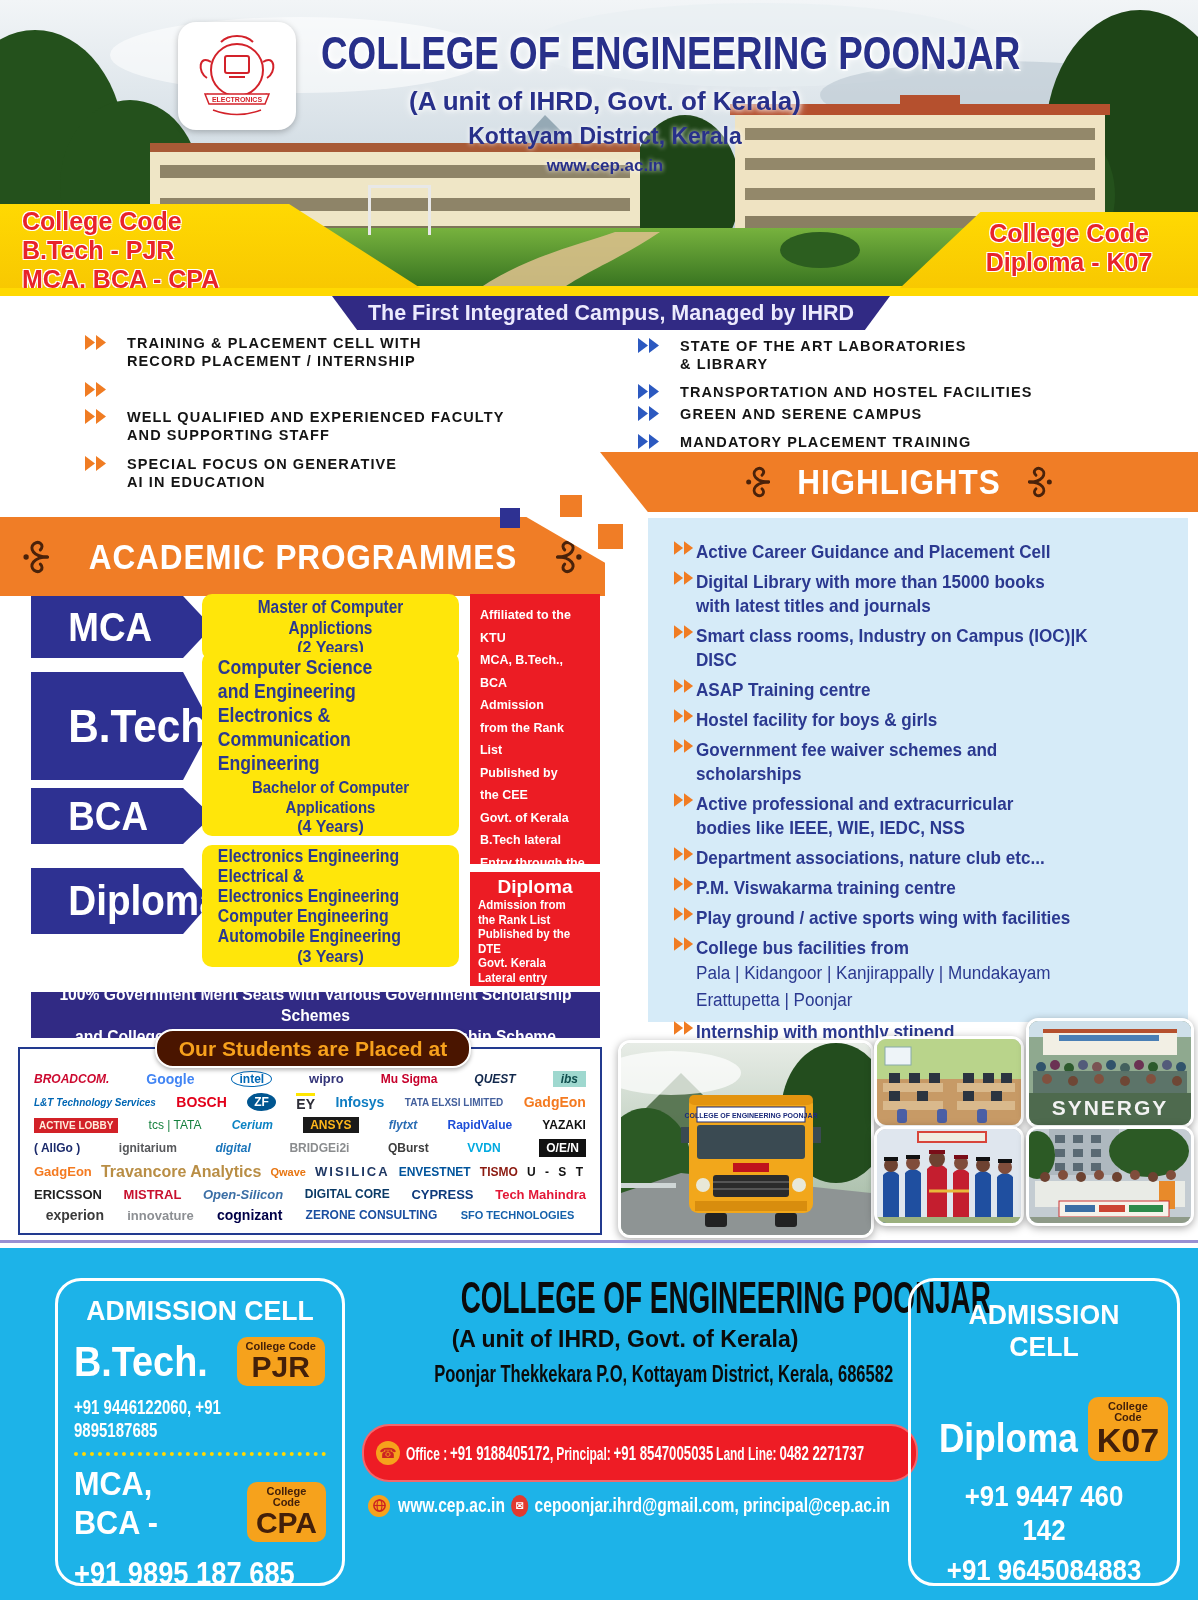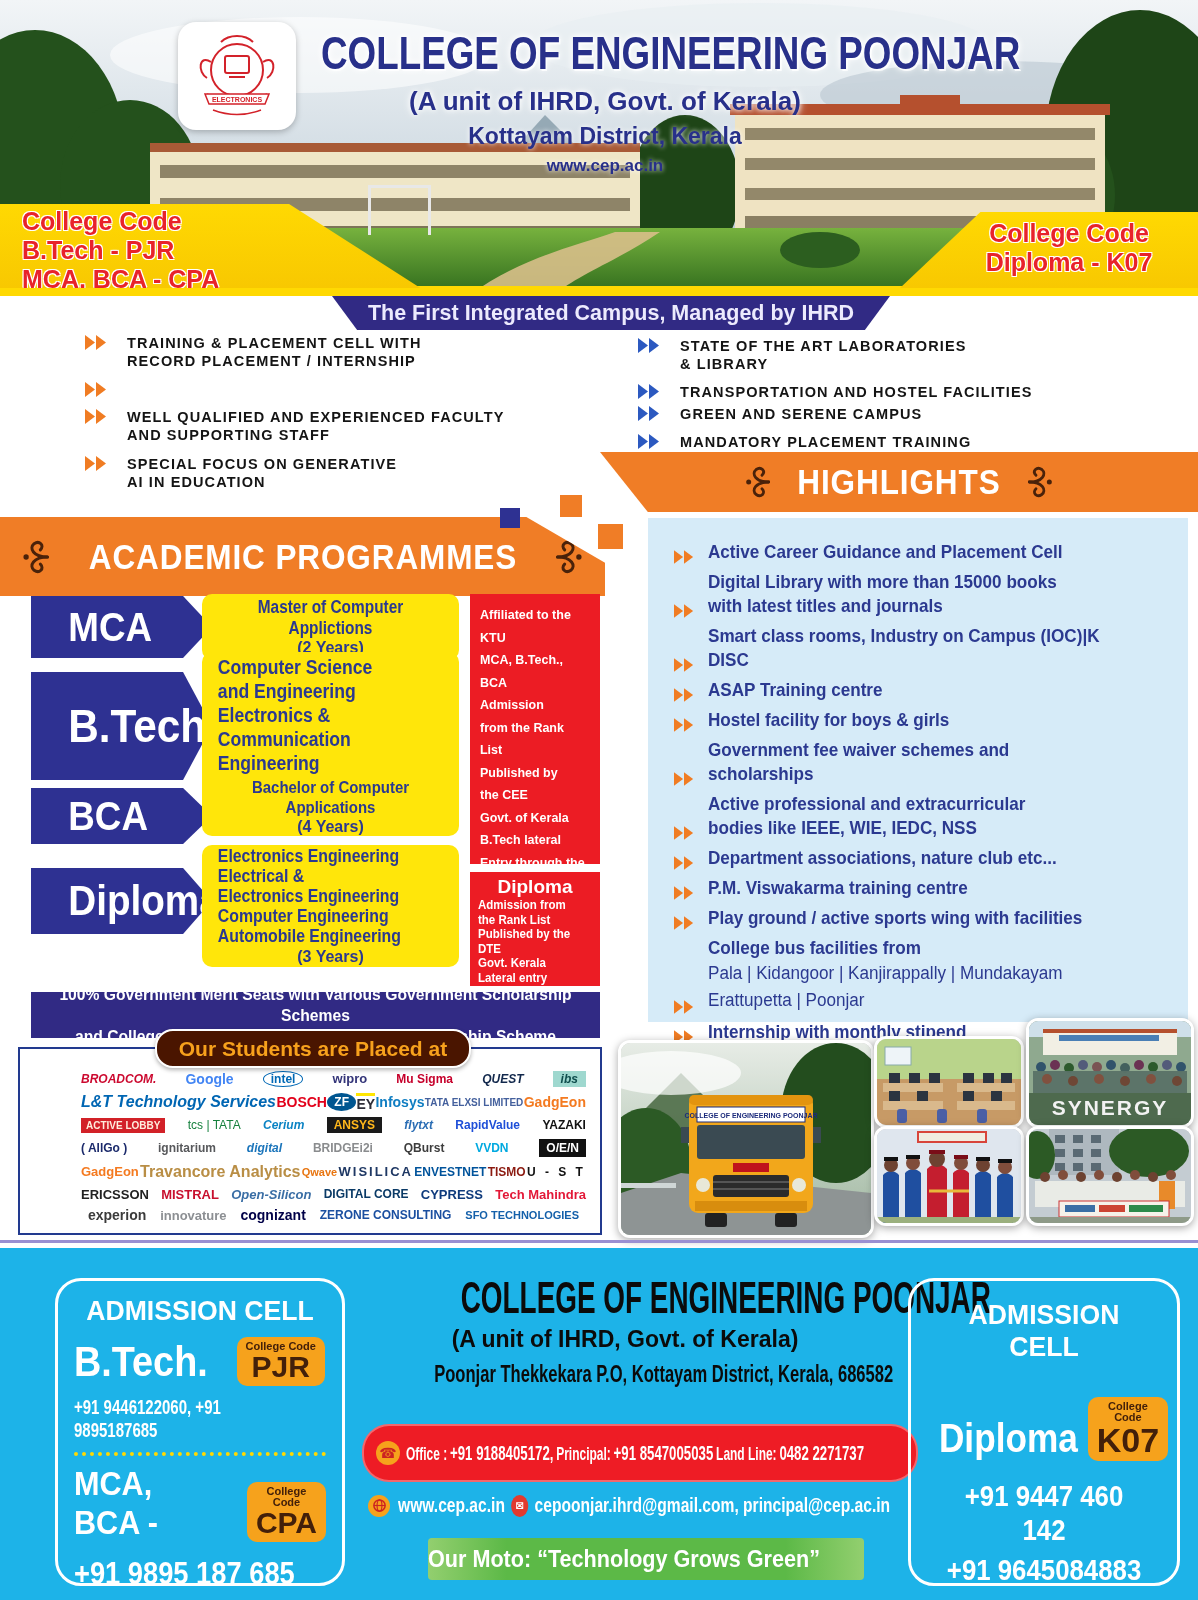--- a/index.html
+++ b/index.html
@@ -34,28 +34,28 @@
   .ybox{background:#ffe60a;border-radius:10px;color:#2b3990;display:flex;flex-direction:column;justify-content:center;}
   .ybox .det{font-weight:800;transform:scaleX(.88);transform-origin:50% 50%;}
   .ybox.left .det{transform-origin:0 50%;padding-left:18px;}
   .ybox .yrs{font-weight:800;text-align:center;}
   .rbox{background:#ec1c24;color:#fff;}
   .rbox-body{font-weight:800;transform:scaleX(.96);transform-origin:0 50%;}
   .merit{background:#312a84;color:#fff;display:flex;align-items:center;justify-content:center;}
   .merit div{font-weight:800;font-size:16.5px;line-height:21px;text-align:center;transform:scaleX(.95);}
   
   .hl-panel{background:#d6ebf8;display:flex;flex-direction:column;gap:6px;padding:22px 24px 0 26px;box-sizing:border-box;}
-  .hl-item{display:flex;gap:14px;align-items:flex-end;}
+  .hl-item{display:flex;gap:2px;align-items:flex-start;}
   .hl-text{color:#2b3990;font-weight:800;font-size:19px;line-height:24px;transform:scaleX(.9);transform-origin:0 50%;}
   .hl-sub{color:#2b3990;font-weight:500;font-size:18px;line-height:27px;transform:scaleX(.95);transform-origin:0 50%;}
   
   .pl-panel{background:#fff;border:2px solid #223a8f;box-sizing:border-box;display:flex;flex-direction:column;justify-content:space-evenly;padding:16px 6px 4px 6px;}
   .pl-banner{background:#4a1500;border:2px solid #fff;border-radius:18px;display:flex;align-items:center;justify-content:center;
     color:#f7a11c;font-weight:800;font-size:21px;box-shadow:0 2px 4px rgba(0,0,0,.3);}
-  .logo-row{display:flex;justify-content:space-between;align-items:center;padding:0 8px;margin-left:47px;}
+  .logo-row{display:flex;justify-content:space-between;align-items:center;padding:0 8px;}
   .logo{font-size:12px;white-space:nowrap;}
   
   .photo{border:3px solid #fff;border-radius:12px;box-shadow:0 2px 8px rgba(0,0,0,.35);overflow:hidden;background:#ccc;}
   
   .footer-bg{background:#1db3e8;}
   .sep-line{background:#9b90d2;}
   .adm-box{border:3px solid #fff;border-radius:26px;box-sizing:border-box;color:#fff;}
   .adm-title{font-weight:800;font-size:28px;color:#fff;text-align:center;transform:scaleX(.95);}
   .badge{background:#f6a21c;border-radius:10px;color:#43200a;text-align:center;padding:4px 9px;line-height:1;}
   .badge .bl{font-size:11px;font-weight:800;}
@@ -443,21 +443,21 @@
     <div class="logo-row">
       <span class="logo" style="color:#cc092f;font-weight:800;font-style:italic">BROADCOM.</span>
       <span class="logo" style="color:#4285f4;font-weight:700;font-size:14px">Google</span>
       <span class="logo" style="color:#0068b5;font-weight:700;border:1.5px solid #0068b5;border-radius:50%;padding:0 7px">intel</span>
       <span class="logo" style="color:#343579;font-weight:800;font-size:13px">wipro</span>
       <span class="logo" style="color:#c6002b;font-weight:700">Mu Sigma</span>
       <span class="logo" style="color:#12284c;font-weight:800;font-style:italic">QUEST</span>
       <span class="logo" style="color:#0f4d4d;font-weight:700;font-style:italic;background:#9fd8cf;padding:1px 8px">ibs</span>
     </div>
     <div class="logo-row">
-      <span class="logo" style="color:#0066b3;font-weight:700;font-style:italic;font-size:16px">L&amp;T Technology Services</span>
+      <span class="logo" style="color:#0066b3;font-weight:700;font-style:italic;font-size:10px">L&amp;T Technology Services</span>
       <span class="logo" style="color:#e2001a;font-weight:800;font-size:14px">BOSCH</span>
       <span class="logo" style="color:#ffffff;background:#005691;border-radius:50%;padding:2px 7px;font-weight:800">ZF</span>
       <span class="logo" style="color:#2e2e38;font-weight:900;font-size:14px;border-top:3px solid #ffe600">EY</span>
       <span class="logo" style="color:#0f7dc2;font-weight:700;font-size:14px">Infosys</span>
       <span class="logo" style="color:#44609d;font-weight:700;font-size:10px">TATA ELXSI LIMITED</span>
       <span class="logo" style="color:#f47a20;font-weight:800;font-size:14px">GadgEon</span>
     </div>
     <div class="logo-row">
       <span class="logo" style="color:#ffeedd;background:#d22128;padding:2px 5px;font-weight:800;font-size:10px">ACTIVE LOBBY</span>
       <span class="logo" style="color:#15803d;font-weight:400">tcs | TATA</span>
@@ -727,23 +727,20 @@
           <line x1="2" y1="8" x2="14" y2="8" stroke="#c22" stroke-width="1.2"></line>
         </svg>
     </span>
     <span class="squeeze nowrap" style="transform:scaleX(.78);display:inline-flex;align-items:center;gap:8px;">
       <span>www.cep.ac.in</span>
       <span class="icon-circ" style="width:22px;height:22px;background:#e23a2e;color:#fff;font-size:12px;">✉</span>
       <span>cepoonjar.ihrd@gmail.com, principal@cep.ac.in</span>
     </span>
   </div>
 
-  <div class="abs motto" style="left:428px;top:1538px;width:436px;height:42px;">
-    <span class="squeeze" style="transform:scaleX(.9);white-space:nowrap;">Our Moto: “Technology Grows Green”</span>
-  </div>
 
   <div class="abs adm-box ctr" style="left:908px;top:1278px;width:272px;height:308px;padding:18px 14px;">
     <div class="adm-title">ADMISSION CELL</div>
     <div style="display:flex;align-items:flex-end;justify-content:center;gap:10px;margin-top:34px;">
       <span style="font-weight:900;font-size:40px;transform:scaleX(.88);transform-origin:100% 50%;">Diploma</span>
       <span class="badge">
         <div class="bl">College Code</div>
         <div class="bc" style="font-size:34px;">K07</div>
       </span>
     </div>

